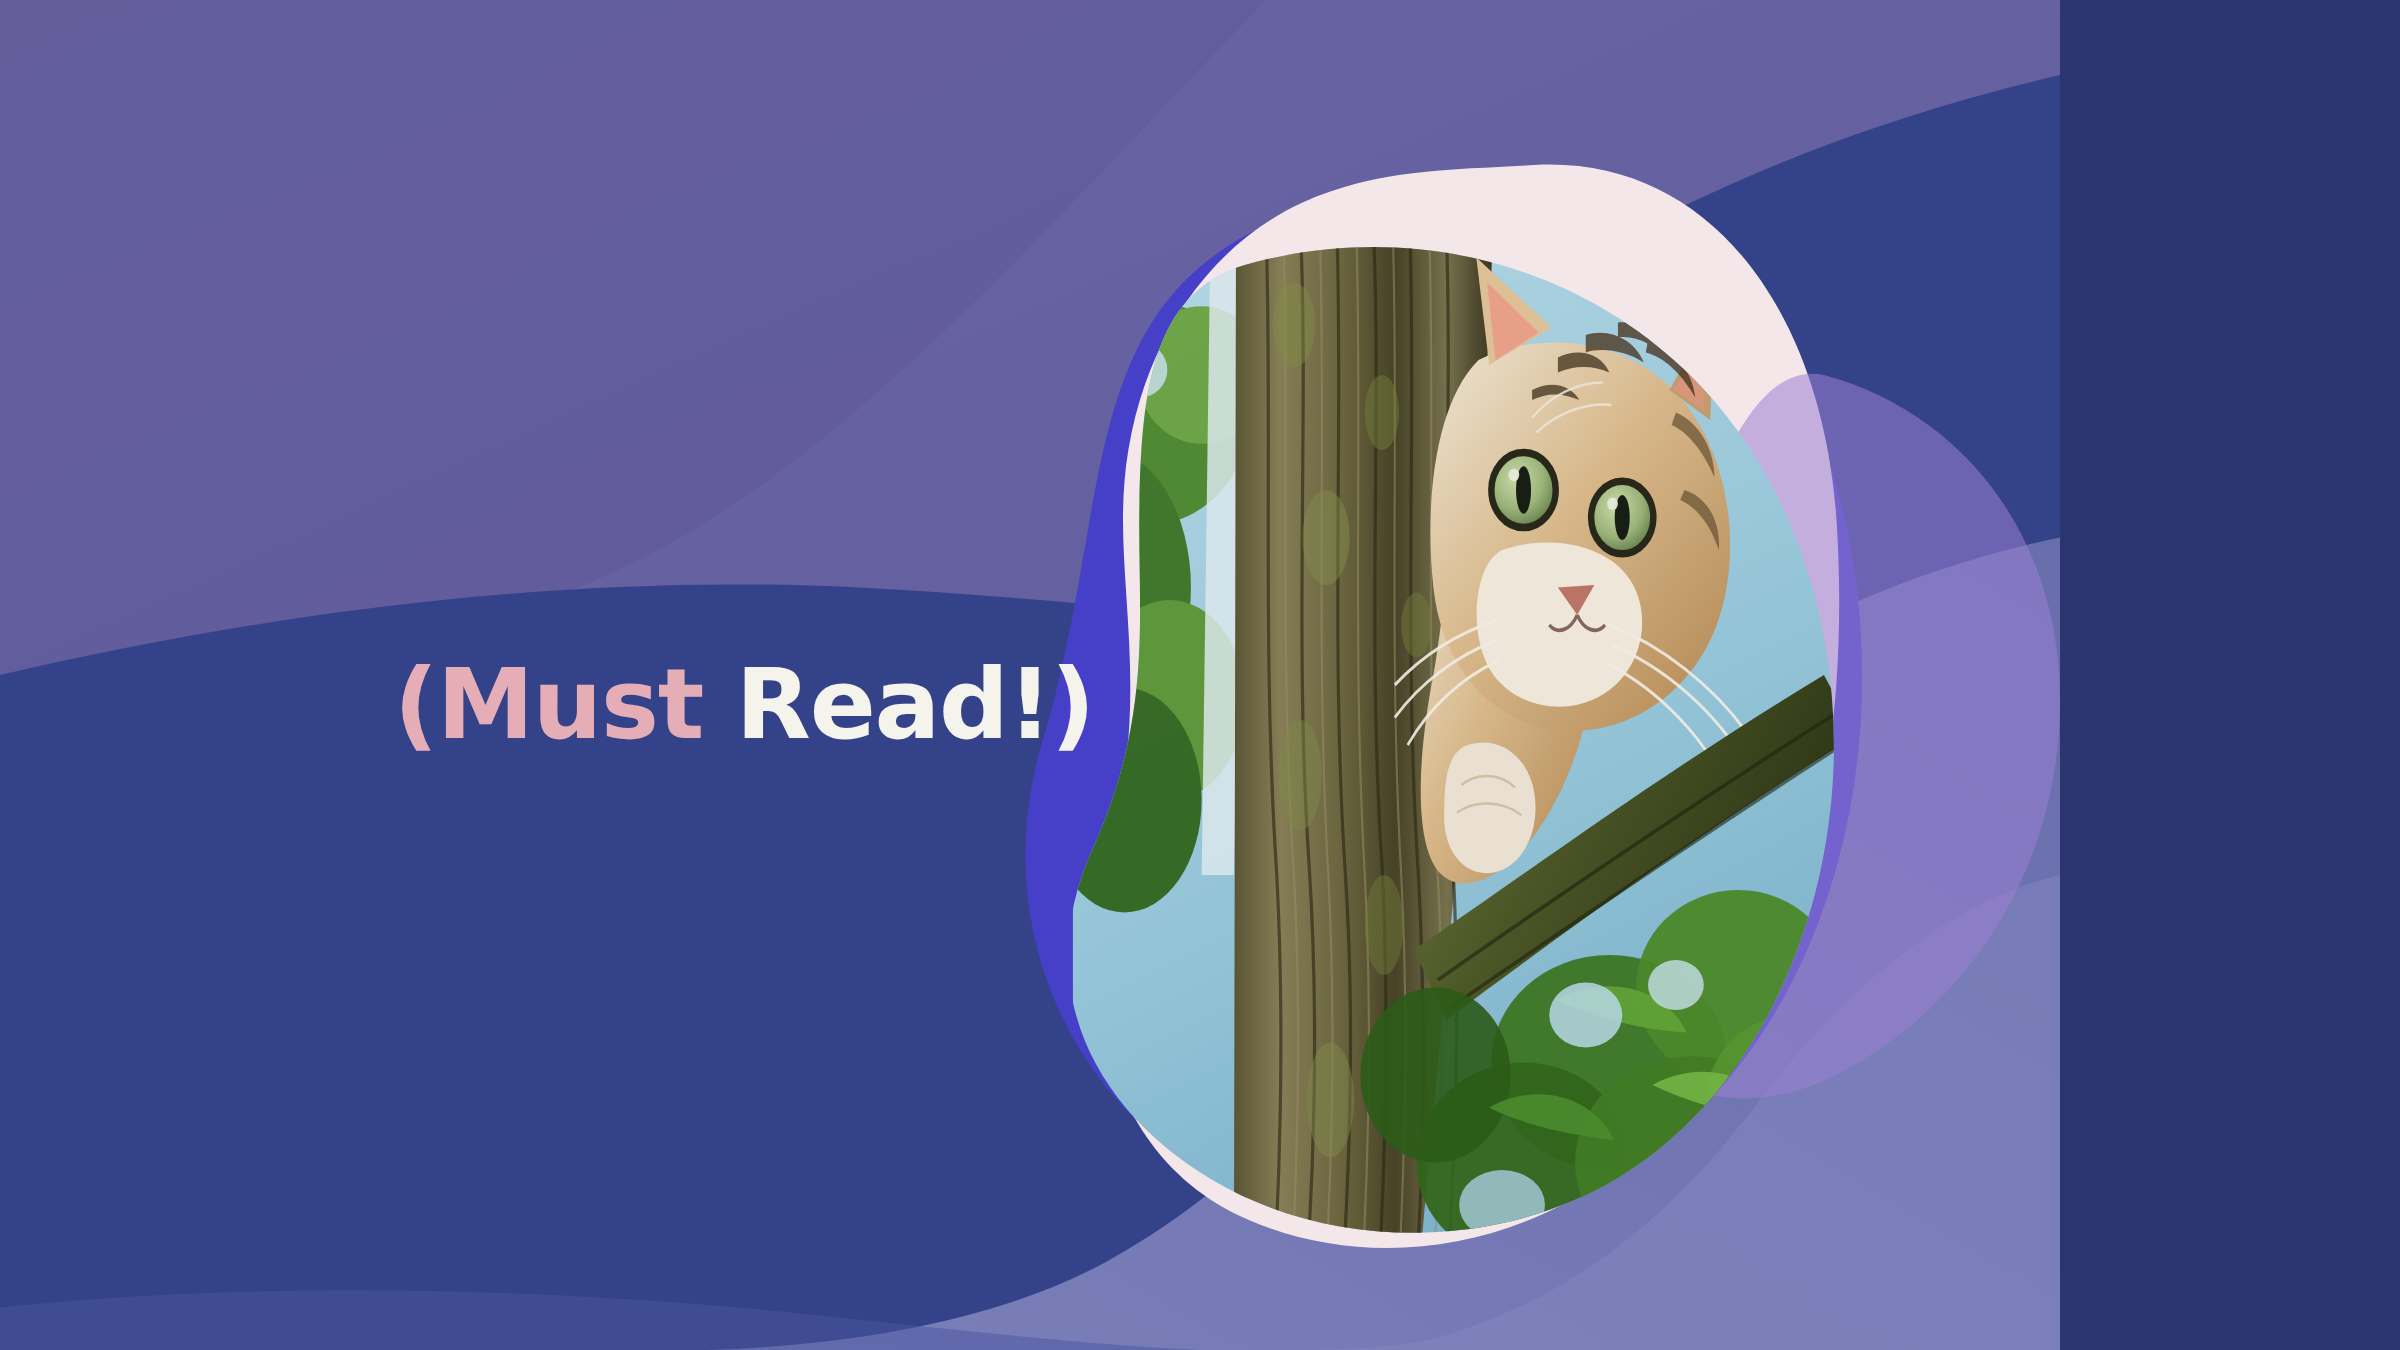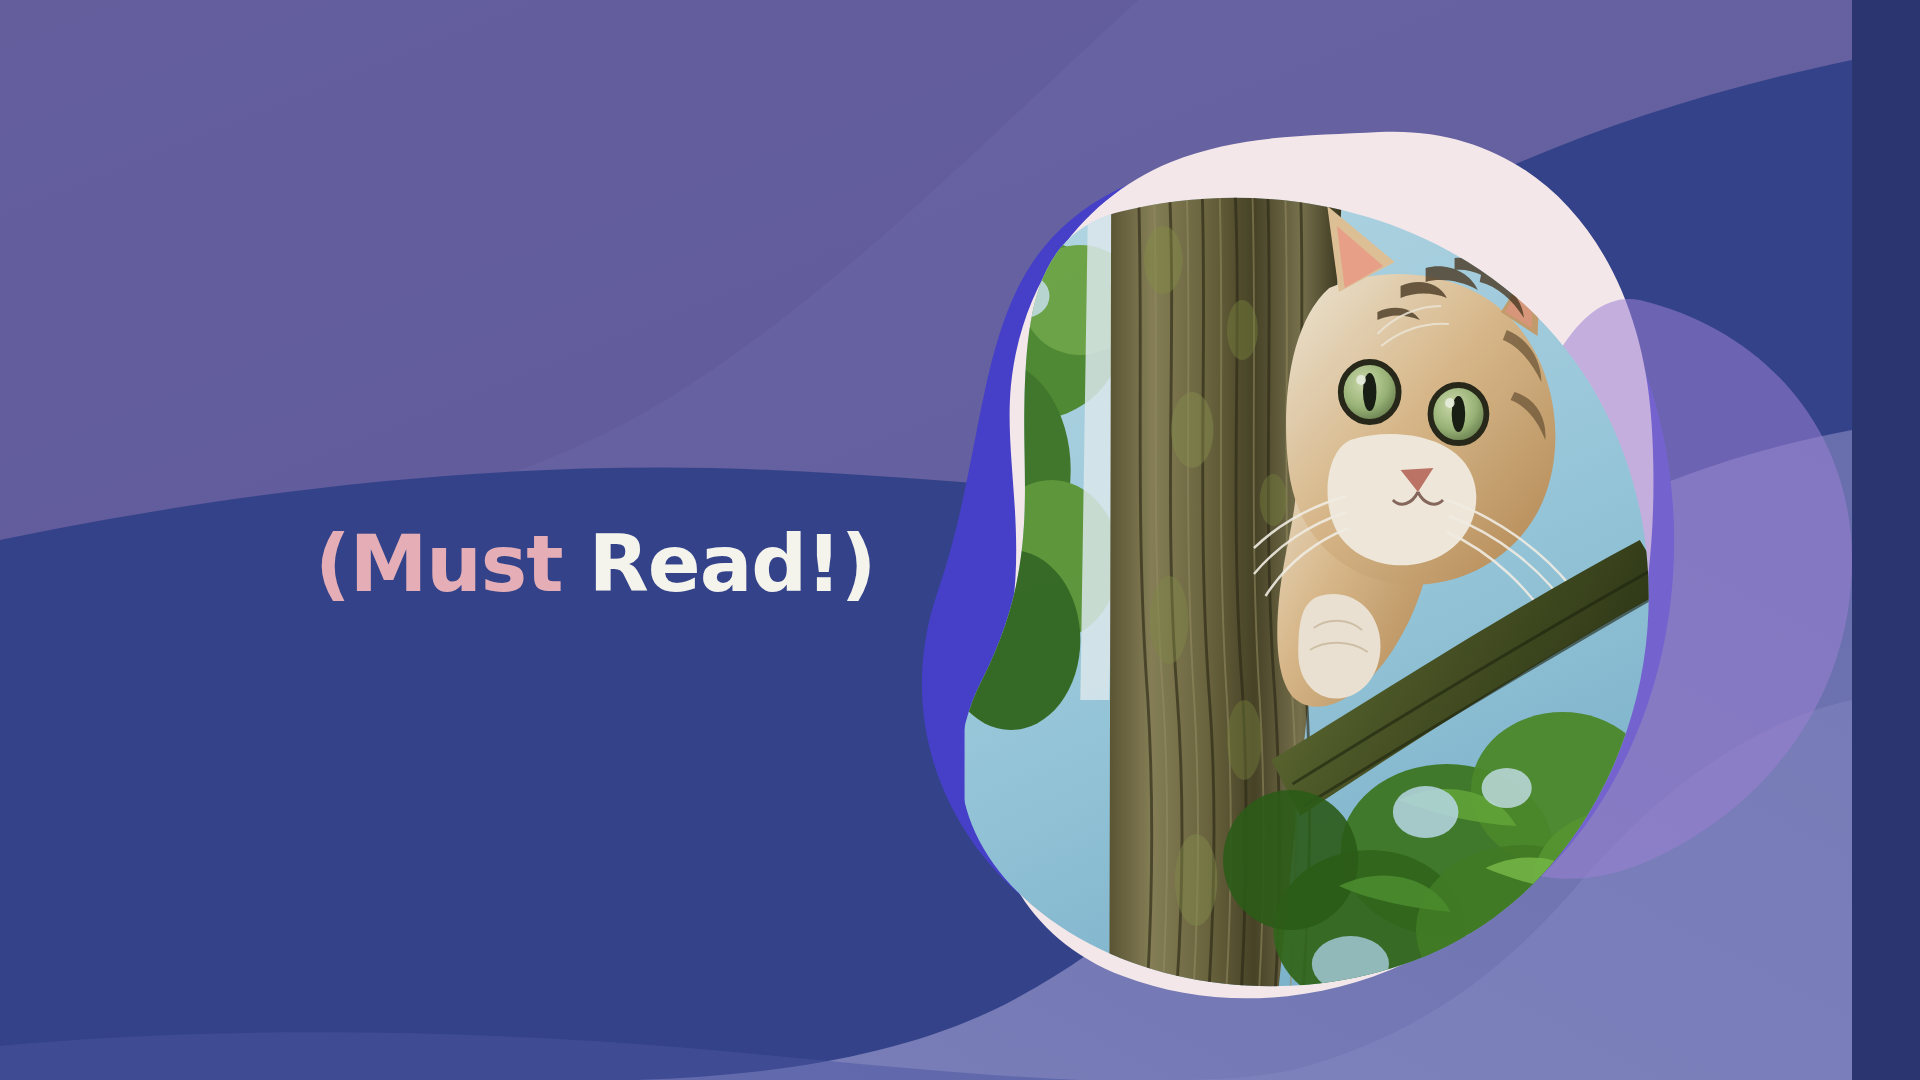--- a/index.html
+++ b/index.html
@@ -2,21 +2,21 @@
 <html><head>
 <meta charset="utf-8">
 <style>
   html, body {
     margin: 0;
     padding: 0;
     background: #2b3570;
   }
   #slide {
     position: relative;
-    width: 1852px;
+    width: 1648px;
     height: 1080px;
     overflow: hidden;
     background: #1d4ed8;
     font-family: "DejaVu Sans", sans-serif;
     text-align: center;
   }
   .layer {
     position: absolute;
     inset: 0;
     width: 100%;

